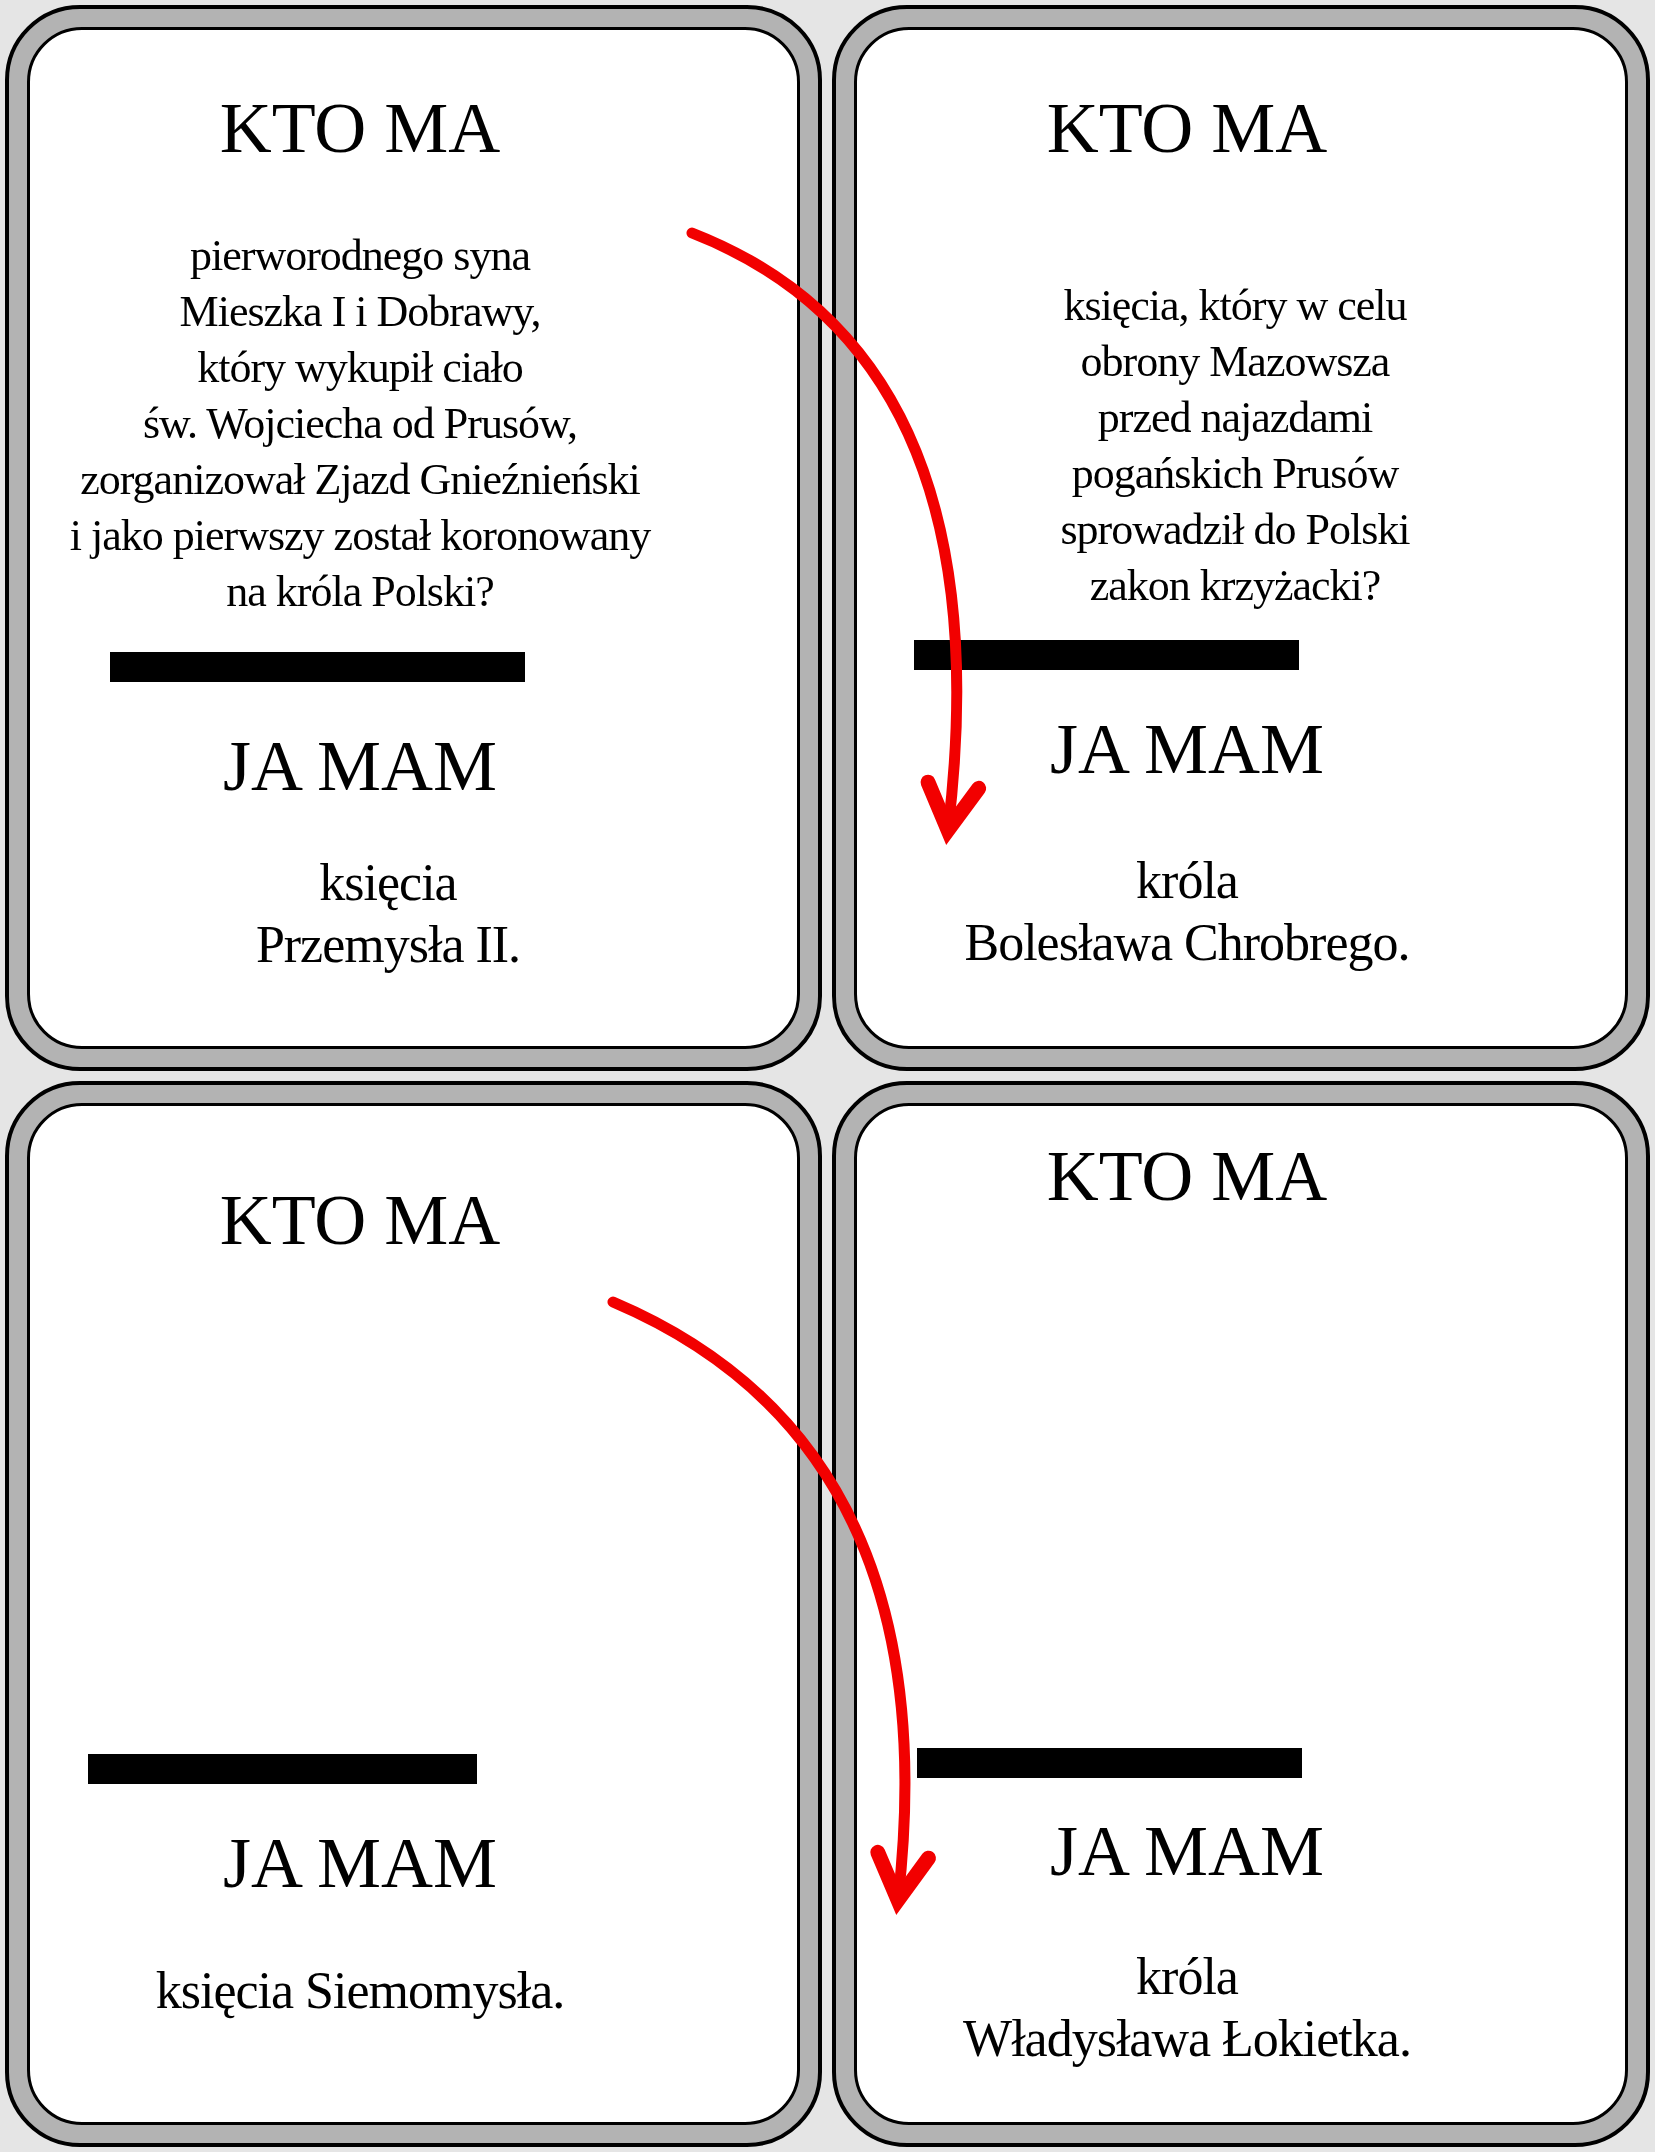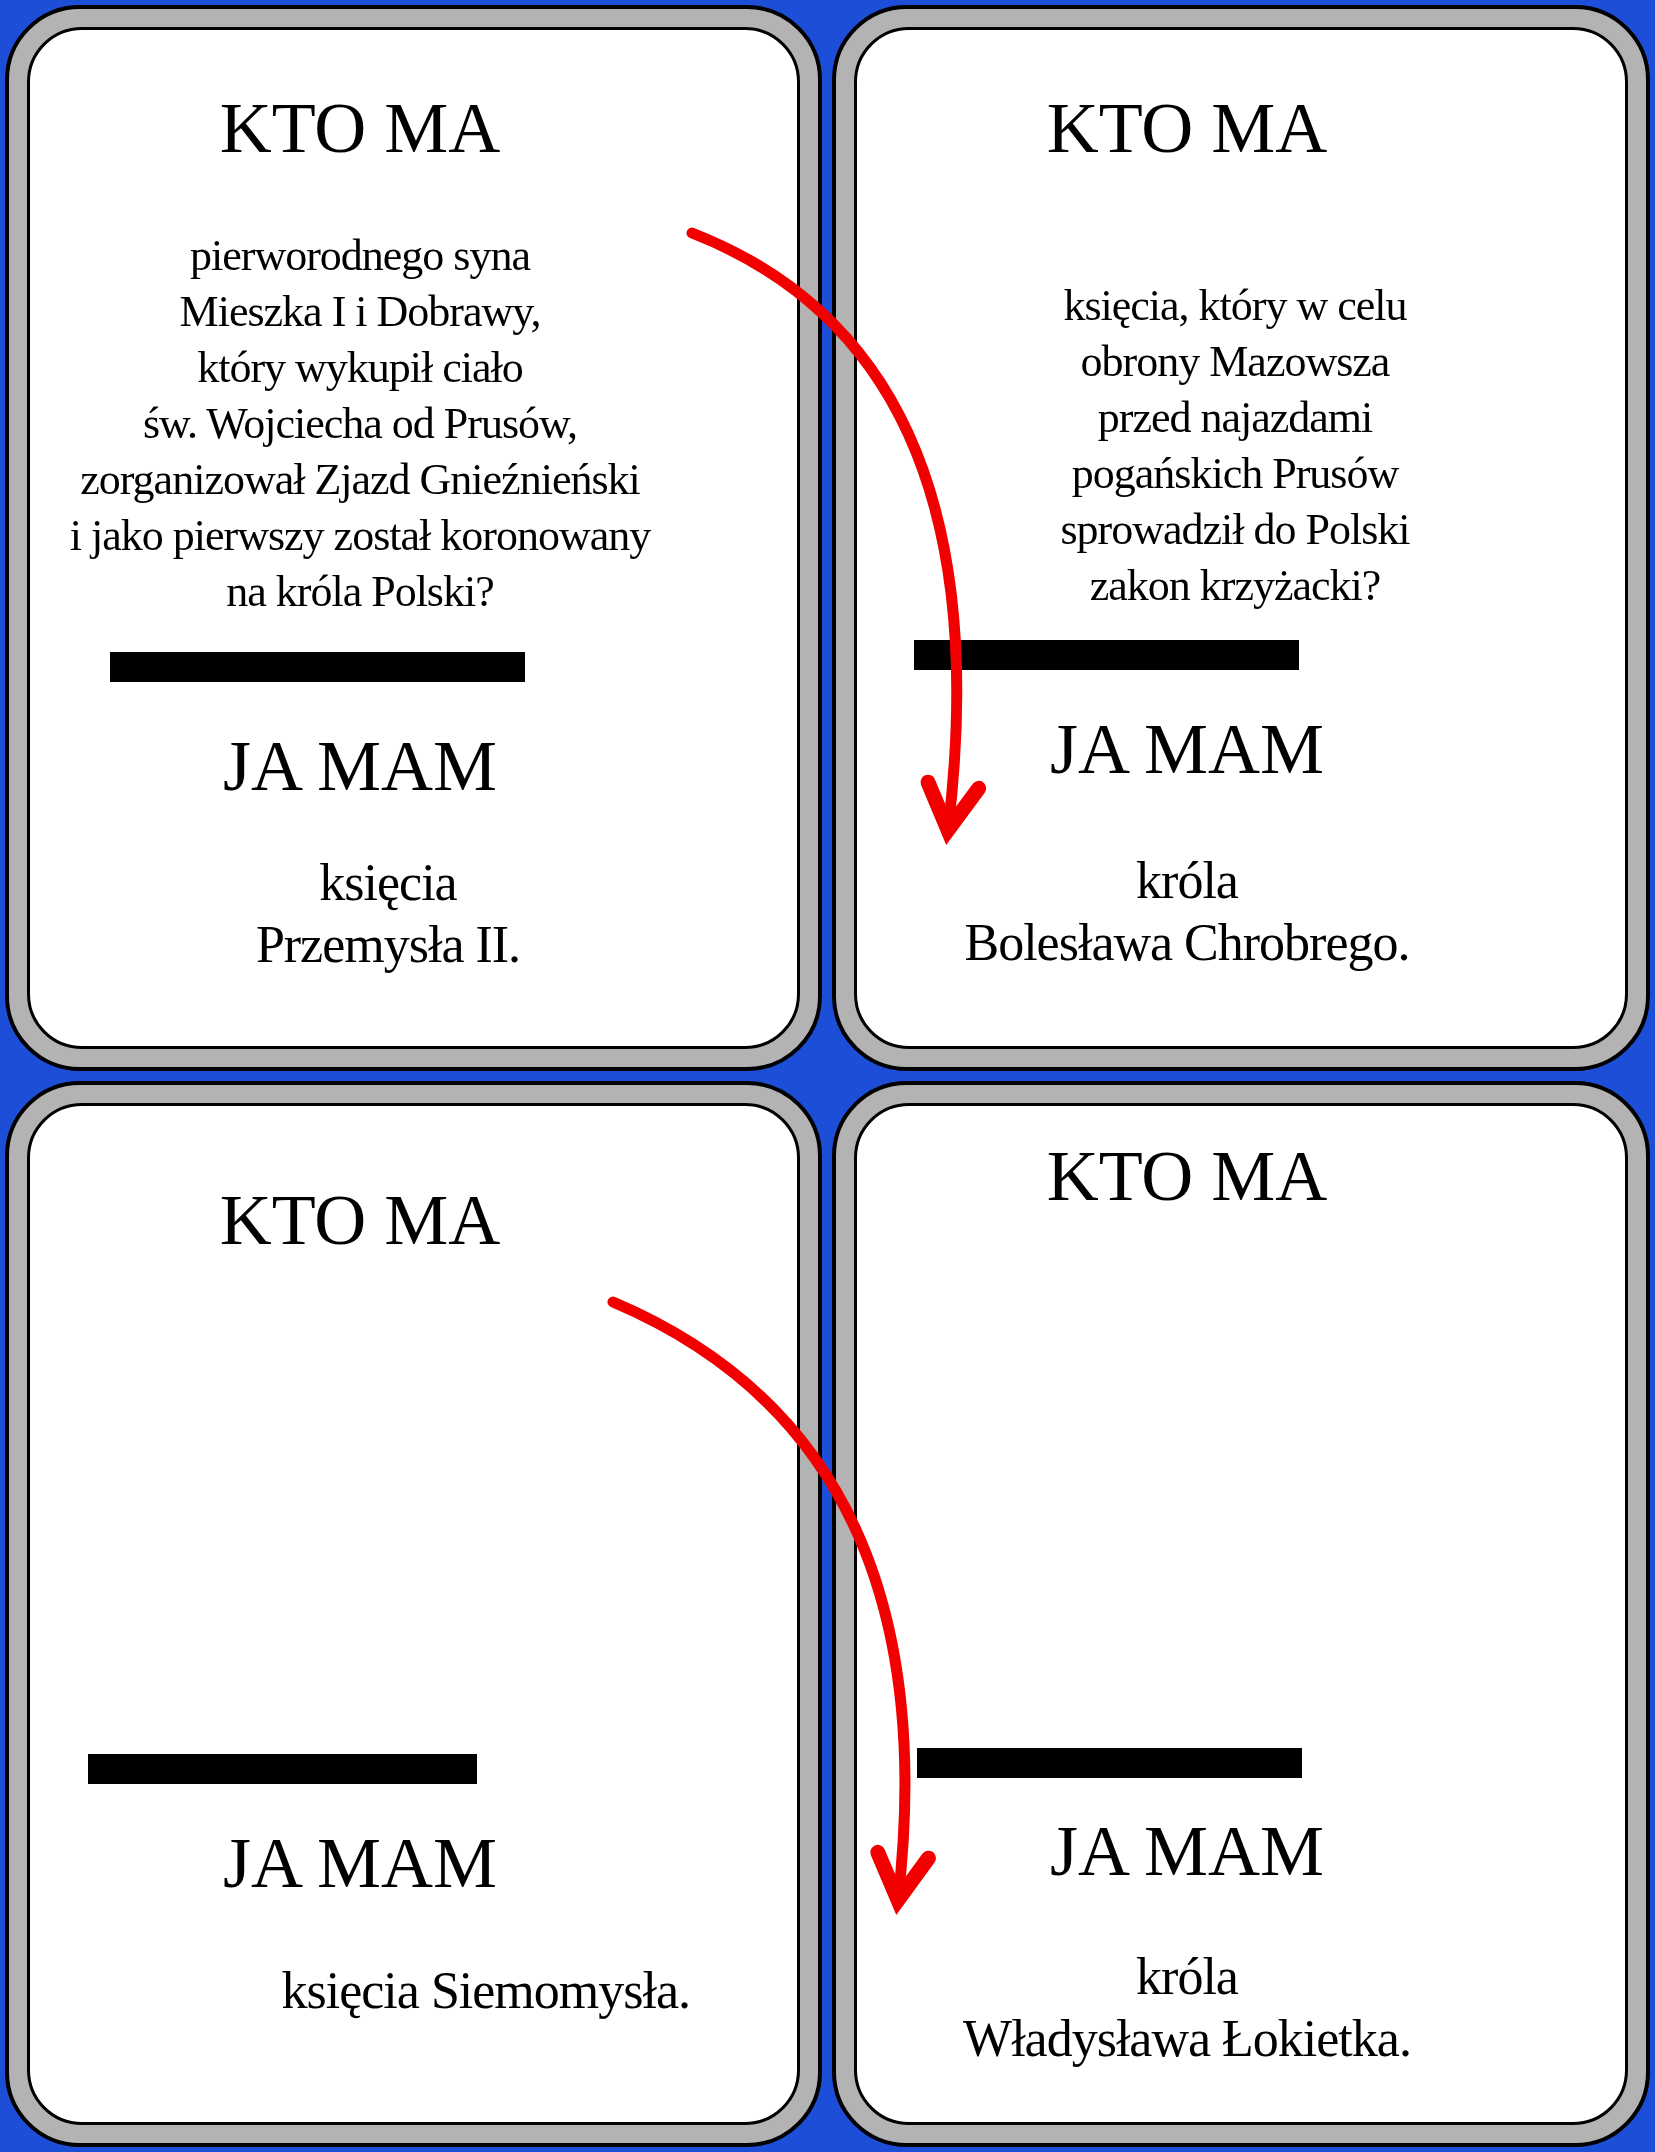--- a/index.html
+++ b/index.html
@@ -1,16 +1,16 @@
 <!DOCTYPE html>
 <html><head>
 <meta charset="utf-8">
 <style>
   html,body{margin:0;padding:0;background:#ffffff;}
-  .page{position:relative;width:1655px;height:2152px;background:#1d4ed8;overflow:hidden;
+  .page{position:relative;width:1655px;height:2152px;background:#e5e5e5;overflow:hidden;
         font-family:"Liberation Serif", serif;color:#000;}
   .card{position:absolute;}
   .card-outer{position:absolute;top:5px;left:5px;right:5px;bottom:5px;
               border:4px solid #000;border-radius:75px;background:#b3b3b3;}
   .card-inner{position:absolute;top:27px;left:27px;right:27px;bottom:27px;
               border:3px solid #000;border-radius:55px;background:#ffffff;}
   .card .title,.card .jamam{position:absolute;left:30px;width:660px;text-align:center;
         font-size:72px;line-height:72px;white-space:pre-line;}
   .card .question{position:absolute;left:30px;width:660px;text-align:center;
         font-size:44px;line-height:56px;letter-spacing:-1px;white-space:pre-line;margin-top:38px;}
@@ -33,21 +33,21 @@
   .c2 .bar{top:640px;left:87px;width:385px;}
   .c2 .jamam{top:713px;}
   .c2 .answer{top:850px;}
 
   
   .c3{left:0;top:1076px;width:827px;height:1076px;}
   .c3 .title{top:108px;}
   .c3 .question{top:270px;}
   .c3 .bar{top:678px;left:88px;width:389px;}
   .c3 .jamam{top:751px;}
-  .c3 .answer{top:884px;text-align:right;}
+  .c3 .answer{top:884px;}
 
   
   .c4{left:827px;top:1076px;width:828px;height:1076px;}
   .c4 .title{top:64px;}
   .c4 .question{top:185px;}
   .c4 .bar{top:672px;left:90px;width:385px;}
   .c4 .jamam{top:739px;}
   .c4 .answer{top:870px;}
 
   .arrow-layer{position:absolute;left:0;top:0;width:1655px;height:2152px;pointer-events:none;}

